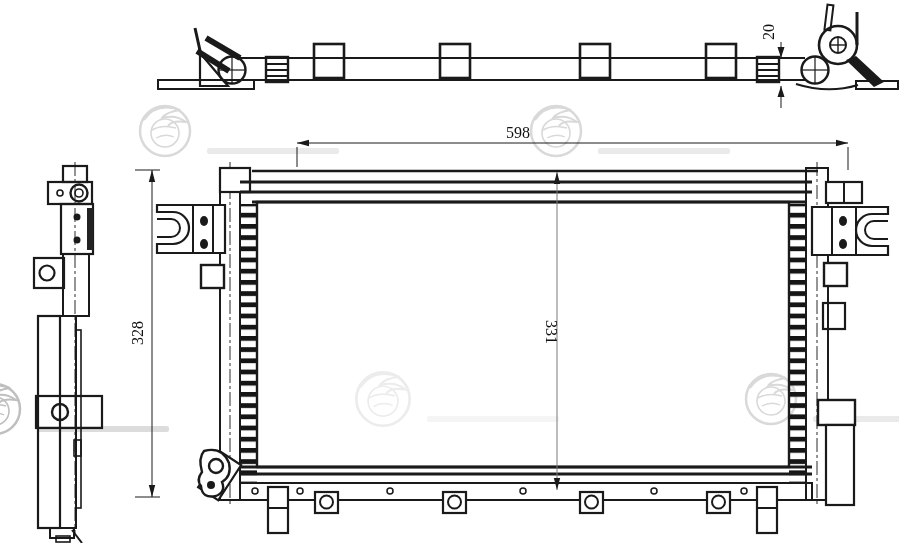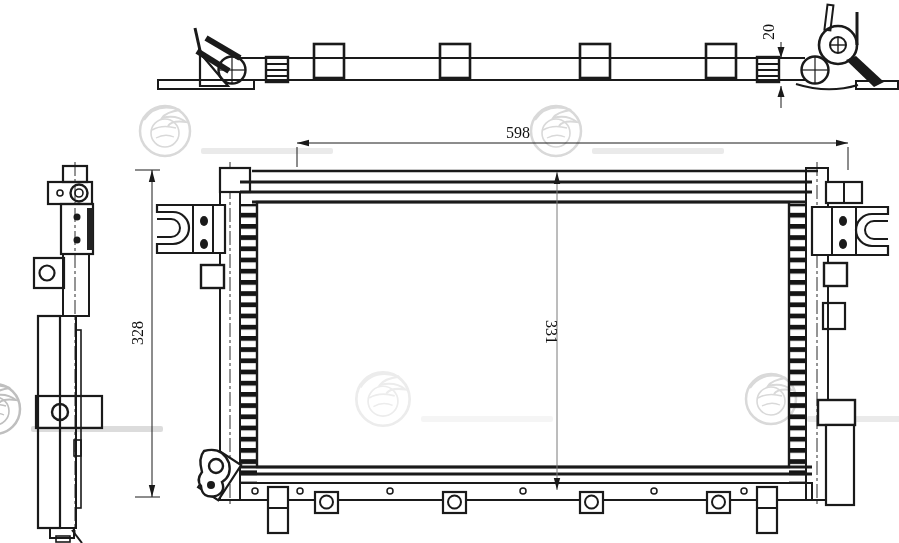--- a/index.html
+++ b/index.html
@@ -1,19 +1,19 @@
 <!DOCTYPE html>
 <html><head>
 <meta charset="utf-8">
 <style>
   html,body{margin:0;padding:0;background:#fff;}
   .stage{position:relative;width:899px;height:543px;background:#ffffff;overflow:hidden;
          font-family:"Liberation Sans",sans-serif;}
   
-  .wm{position:absolute;display:flex;align-items:center;gap:7px;color:#d9d9d9;pointer-events:none;}
+  .wm{position:absolute;display:flex;align-items:center;gap:13px;color:#d9d9d9;pointer-events:none;}
   .wm--dark{color:#bfbfbf;}
   .wm--faint{color:#ececec;}
   .wm-emblem{flex:0 0 auto;}
   .wm-right{display:flex;flex-direction:column;align-items:flex-start;}
   .wm-text{font-weight:bold;font-size:37px;line-height:1;letter-spacing:3px;
            color:transparent;-webkit-text-stroke:1.4px currentColor;
            font-family:"Liberation Sans",sans-serif;}
   .wm-tag{margin-top:4px;height:6px;width:132px;background:currentColor;opacity:.55;border-radius:2px;}
   
   svg.draw{position:absolute;left:0;top:0;z-index:2;}

